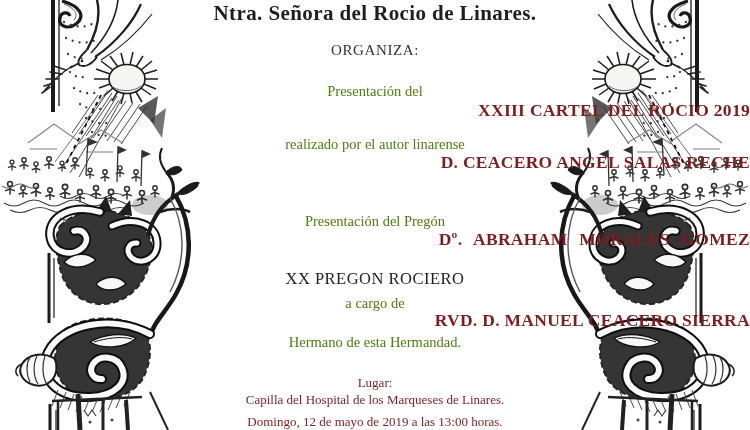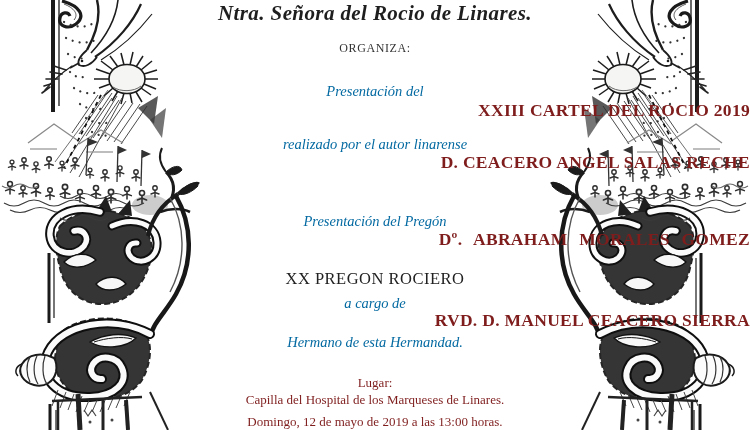--- a/index.html
+++ b/index.html
@@ -5,23 +5,23 @@
   html,body{margin:0;padding:0;background:#e8e8e8;}
   .poster{
     position:relative;width:750px;height:430px;background:#ffffff;
     overflow:hidden;font-family:"Liberation Serif","DejaVu Serif",serif;
   }
   .orn{position:absolute;top:0;width:200px;height:430px;z-index:1;}
   .orn.left{left:0;}
   .orn.right{right:0;transform:scaleX(-1);}
   .text-layer{position:absolute;inset:0;z-index:2;}
   .line{position:absolute;left:0;right:0;text-align:center;color:#2f2f2f;line-height:1.12;white-space:nowrap;}
-  .title{font-weight:bold;font-size:21px;color:#1e1e1e;letter-spacing:0.4px;font-style:italic;}
-  .caps{font-size:12px;letter-spacing:0.6px;color:#333;}
-  .it{font-style:italic;font-size:14.5px;color:#0369a1;}
+  .title{font-weight:bold;font-size:21px;color:#1e1e1e;letter-spacing:0.4px;}
+  .caps{font-size:15px;letter-spacing:0.6px;color:#333;}
+  .it{font-size:14.5px;color:#4d7c0f;}
   .bd{font-weight:bold;font-size:17.5px;color:#7f1d1d;letter-spacing:0.3px;text-align:right;}
   .bd-sm{font-weight:normal;font-size:16.5px;color:#222;letter-spacing:0.5px;}
   .wide{word-spacing:7px;}
   .rg{font-size:13px;color:#7f1d1d;}
   .defs-holder{position:absolute;width:0;height:0;overflow:hidden;}
 </style>
 </head>
 <body>
 
 <div class="poster">

